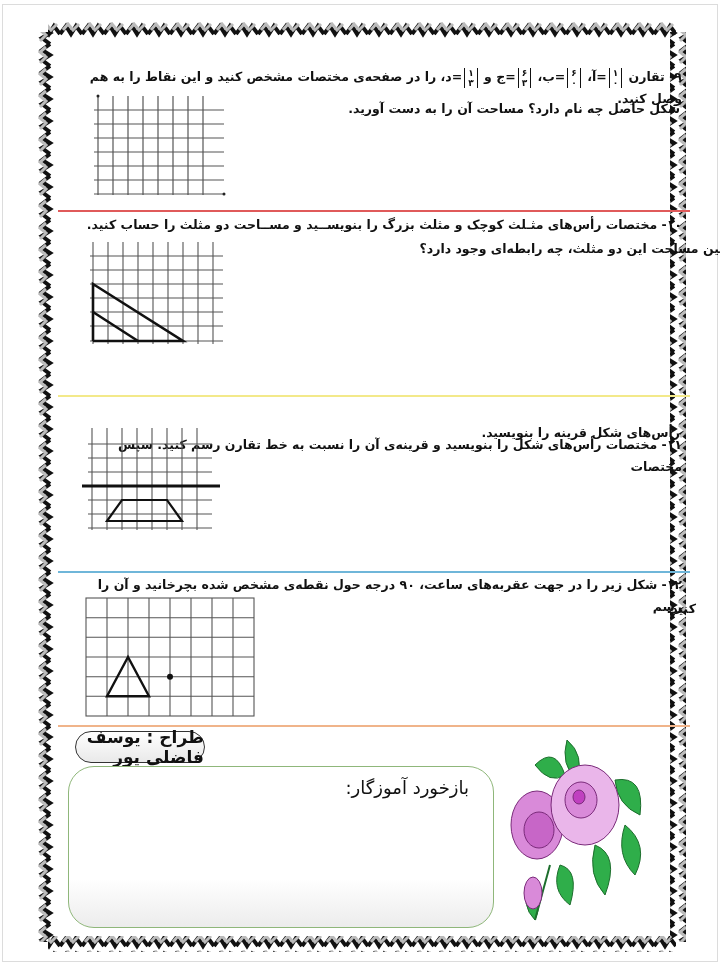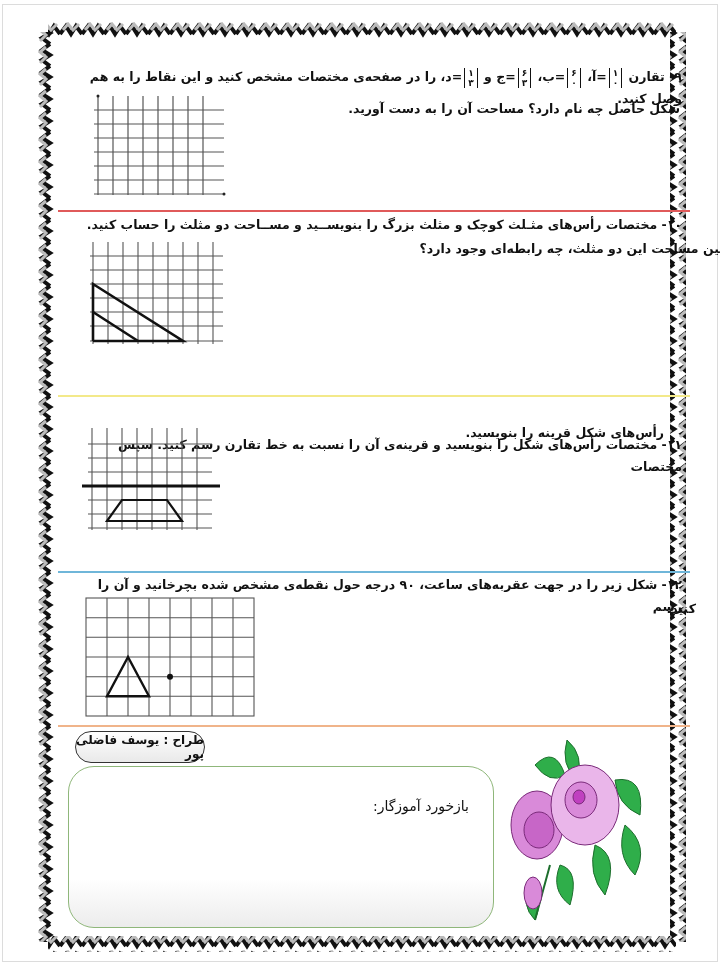--- a/index.html
+++ b/index.html
@@ -2,23 +2,23 @@
 <html><head>
 <meta charset="utf-8">
 <style>
   html, body { margin:0; padding:0; }
   body { width:720px; height:965px; background:#ffffff; position:relative; overflow:hidden; font-family:"DejaVu Sans", sans-serif; }
   .outer-frame { position:absolute; left:2px; top:4px; width:716px; height:958px; border:1px solid #dcdcdc; box-sizing:border-box; background:#fff; }
   .border-deco { position:absolute; left:38px; top:22px; width:648px; height:930px; }
   .q { position:absolute; direction:rtl; text-align:right; font-weight:bold; font-size:12.5px; color:#111; line-height:22px; }
   .divider { position:absolute; left:58px; width:632px; height:2px; }
   .grid-svg { position:absolute; }
-  .designer-box { position:absolute; left:75px; top:731px; width:128px; height:30px; border:1.5px solid #333; border-radius:16px; background:linear-gradient(#ffffff,#e9e9e9); display:flex; align-items:center; justify-content:center; font-weight:bold; font-size:12px; direction:rtl; color:#111; }
+  .designer-box { position:absolute; left:75px; top:731px; width:128px; height:30px; border:1.5px solid #333; border-radius:16px; background:linear-gradient(#ffffff,#e9e9e9); display:flex; align-items:center; justify-content:center; font-weight:bold; font-size:17px; direction:rtl; color:#111; }
   .feedback-box { position:absolute; left:68px; top:766px; width:426px; height:162px; border:1.5px solid #8fb77a; border-radius:26px; background:linear-gradient(#ffffff 70%, #ececec); box-sizing:border-box; }
-  .feedback-label { position:absolute; right:24px; top:10px; direction:rtl; font-size:14px; color:#111;margin-top:21px; }
+  .feedback-label { position:absolute; right:24px; top:10px; direction:rtl; font-size:18px; color:#111; }
   .matrix { display:inline-block; vertical-align:middle; border-left:1.5px solid #111; border-right:1.5px solid #111; padding:0 3px; font-size:9px; line-height:10px; text-align:center; margin:0 2px; }
   .flower { position:absolute; left:505px; top:735px; width:150px; height:190px; }
 </style>
 </head>
 <body>
 
 <div class="outer-frame"></div>
 
 <svg class="border-deco" viewBox="0 0 648 930">
   <defs>
@@ -96,21 +96,21 @@
   </g>
   <g stroke="#111" stroke-width="2.6" fill="none">
     <polyline points="5,103 5,46 95,103 5,103"></polyline>
     <polyline points="5,74 50,103"></polyline>
   </g>
 </svg>
 
 <div class="divider" style="top:395px; background:#f3e98a;"></div>
 
 <div class="q" style="left:80px; top:398px; width:602px;margin-top:36px;">۱۱- مختصات رأس‌های شکل را بنویسید و قرینه‌ی آن را نسبت به خط تقارن رسم کنید. سپس مختصات</div>
-<div class="q" style="left:184px; top:422px; width:480px;">رأس‌های شکل قرینه را بنویسید.</div>
+<div class="q" style="left:200px; top:422px; width:480px;">رأس‌های شکل قرینه را بنویسید.</div>
 
 <svg class="grid-svg" style="left:82px; top:424px;" width="145" height="110" viewBox="0 0 145 110">
   <g stroke="#555" stroke-width="1.1">
     <line x1="10" y1="4" x2="10" y2="106"></line>
     <line x1="25" y1="4" x2="25" y2="106"></line>
       <line x1="40" y1="4" x2="40" y2="106"></line>
       <line x1="55" y1="4" x2="55" y2="106"></line>
       <line x1="70" y1="4" x2="70" y2="106"></line>
       <line x1="85" y1="4" x2="85" y2="106"></line>
       <line x1="100" y1="4" x2="100" y2="106"></line>

